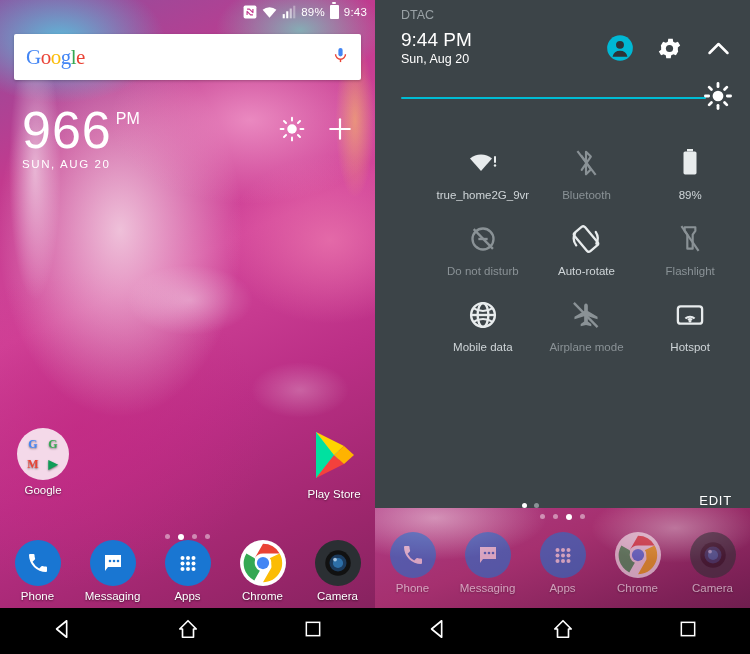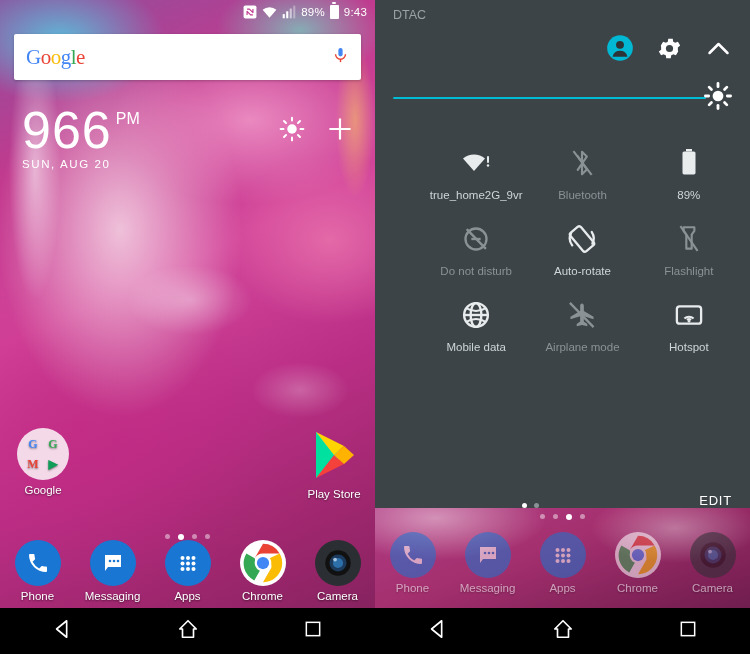--- a/index.html
+++ b/index.html
@@ -61,21 +61,21 @@
 
   .dock{position:absolute;left:0;right:0;bottom:46px;height:68px;display:flex;justify-content:space-around;align-items:flex-start;}
   .dockitem{width:66px;text-align:center;color:#fff;font-size:11.5px;text-shadow:0 1px 2px rgba(0,0,0,.55);}
   .dockicon{width:46px;height:46px;border-radius:50%;margin:0 auto 4px;display:flex;align-items:center;justify-content:center;}
   .dock-lbl{display:block;}
 
   .navbar{position:absolute;left:0;right:0;bottom:0;height:46px;background:#000;display:flex;align-items:center;justify-content:space-around;}
 
   
   .qs{position:relative;width:375px;height:654px;background:#3b4347;overflow:hidden;}
-  .qs-panel{background:#3c4448;padding:0 0 0 0;height:508px;position:relative;}
+  .qs-panel{background:#3c4448;padding:0 0 0 8px;height:508px;position:relative;}
   .carrier{padding:8px 18px 0;color:#9aa2a6;font-size:12.5px;}
   .qs-top{display:flex;align-items:flex-start;padding:6px 18px 0;}
   .qs-time{color:#fff;font-size:19px;font-weight:500;line-height:23px;}
   .qs-date{color:#fff;font-size:12.5px;margin-top:1px;}
   .qs-top-icons{margin-left:auto;display:flex;align-items:center;gap:22px;padding-top:6px;}
 
   .slider-row{display:flex;align-items:center;padding:16px 18px 0;}
   .slider-track{flex:1;height:2px;background:#00bcd4;border-radius:2px;margin-right:0px;}
   .slider-knob{margin-left:-2px;}
 
@@ -289,20 +289,24 @@
       </span>
     </div>
   </div>
 
   <div class="qs">
     <div class="qs-panel">
 
       <div class="carrier">DTAC</div>
 
       <div class="qs-top">
+        <div>
+          <div class="qs-time">9:44 PM</div>
+          <div class="qs-date">Sun, Aug 20</div>
+        </div>
         <div class="qs-top-icons">
           <span>
             <svg width="28" height="28" viewBox="0 0 24 24">
               <circle cx="12" cy="12" r="11" fill="#00b8d4"></circle>
               <circle cx="12" cy="9.3" r="3.4" fill="#2d3438"></circle>
               <path d="M5.6 19.4a6.6 6.6 0 0 1 12.8 0z" fill="#2d3438"></path>
             </svg>
           </span>
           <span>
             <svg width="27" height="27" viewBox="0 0 24 24" fill="#fff">

